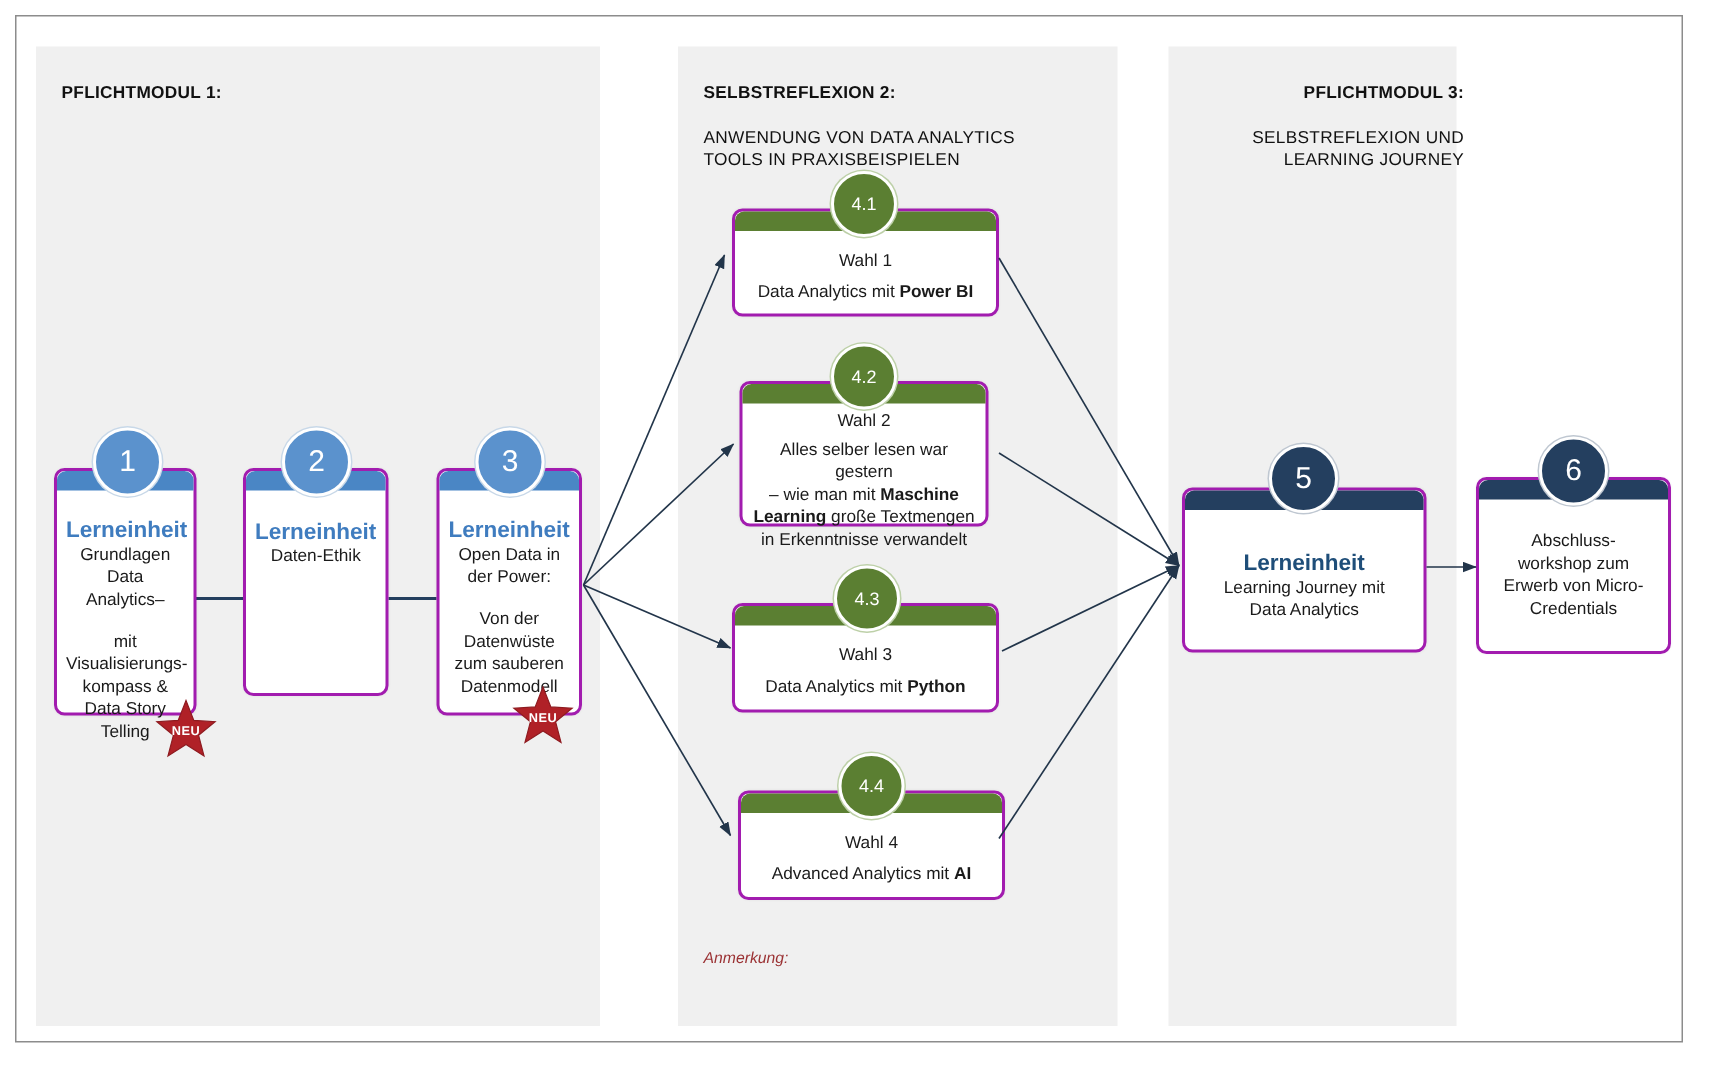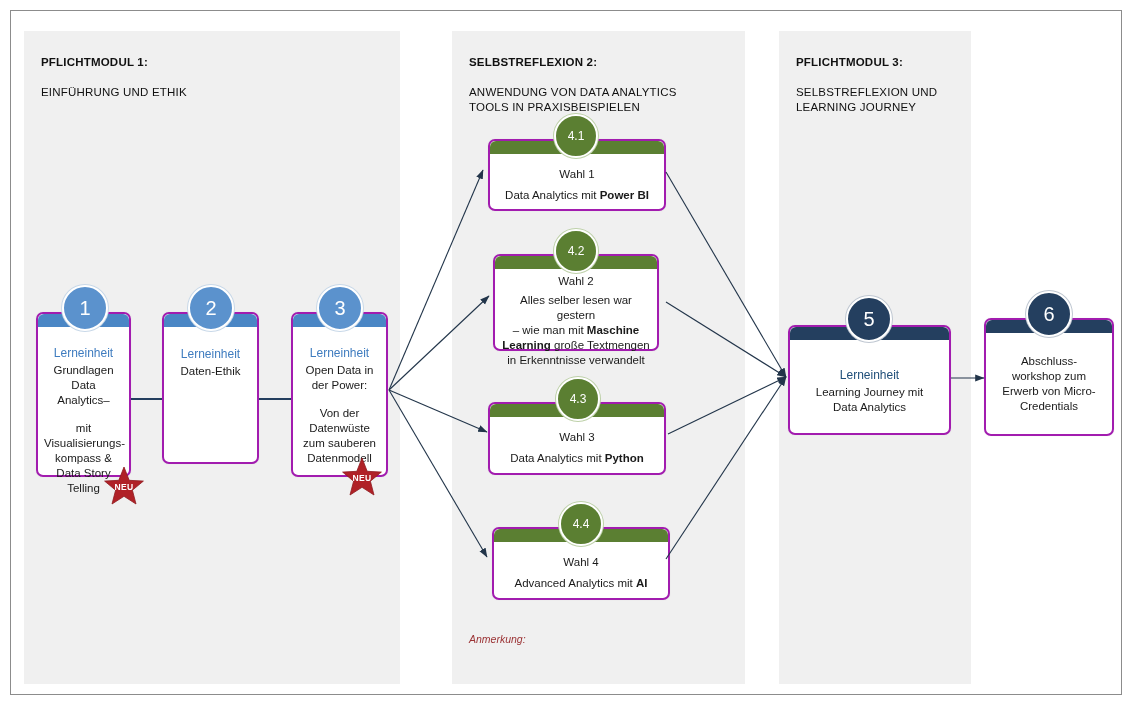--- a/index.html
+++ b/index.html
@@ -105,22 +105,22 @@
     width: 100%;
     box-sizing: border-box;
     padding: 0 6px;
     text-align: center;
     color: #1a1a1a;
     font-size: 11.5px;
     line-height: 15px;
   }
   .lbl-lerneinheit {
     color: #3f7cbf;
-    font-weight: normal;
-    font-size: 12px;
+    font-weight: bold;
+    font-size: 15px;
     display: block;
     margin-bottom: 2px;
   }
   .lbl-lerneinheit.navy { color: #1f4e79; }
   .sub-block { display: block; }
   .gap { display: block; height: 13px; }
 
   .wahl { display: block; margin-bottom: 6px; }
   .desc { display: block; }
   .desc b { font-weight: bold; }
@@ -184,28 +184,27 @@
 <div id="stage">
 
   <div class="outer-frame"></div>
 
   <div class="module-col" style="left:24px; top:31px; width:376px; height:653px;"></div>
   <div class="module-col" style="left:452px; top:31px; width:293px; height:653px;"></div>
   <div class="module-col" style="left:779px; top:31px; width:192px; height:653px;"></div>
 
   <div class="module-title" style="left:41px; top:40px; width:340px;">
     <span class="t1">PFLICHTMODUL 1:</span>
-    <span class="t2">EINFÜHRUNG UND ETHIK</span>
   </div>
   <div class="module-title" style="left:469px; top:40px; width:270px;">
     <span class="t1">SELBSTREFLEXION 2:</span>
     <span class="t2">ANWENDUNG VON DATA ANALYTICS
 TOOLS IN PRAXISBEISPIELEN</span>
   </div>
-  <div class="module-title" style="left:796px; top:40px; width:180px;">
+  <div class="module-title" style="left:796px; top:40px; width:180px;text-align:right;">
     <span class="t1">PFLICHTMODUL 3:</span>
     <span class="t2">SELBSTREFLEXION UND
 LEARNING JOURNEY</span>
   </div>
 
   <svg class="arrows" viewBox="0 0 1140 715">
     <defs>
       <marker id="ah" markerWidth="9" markerHeight="9" refX="8" refY="3.2" orient="auto" markerUnits="strokeWidth">
         <path d="M0,0 L8.5,3.2 L0,6.4 z" fill="#22354a"></path>
       </marker>

